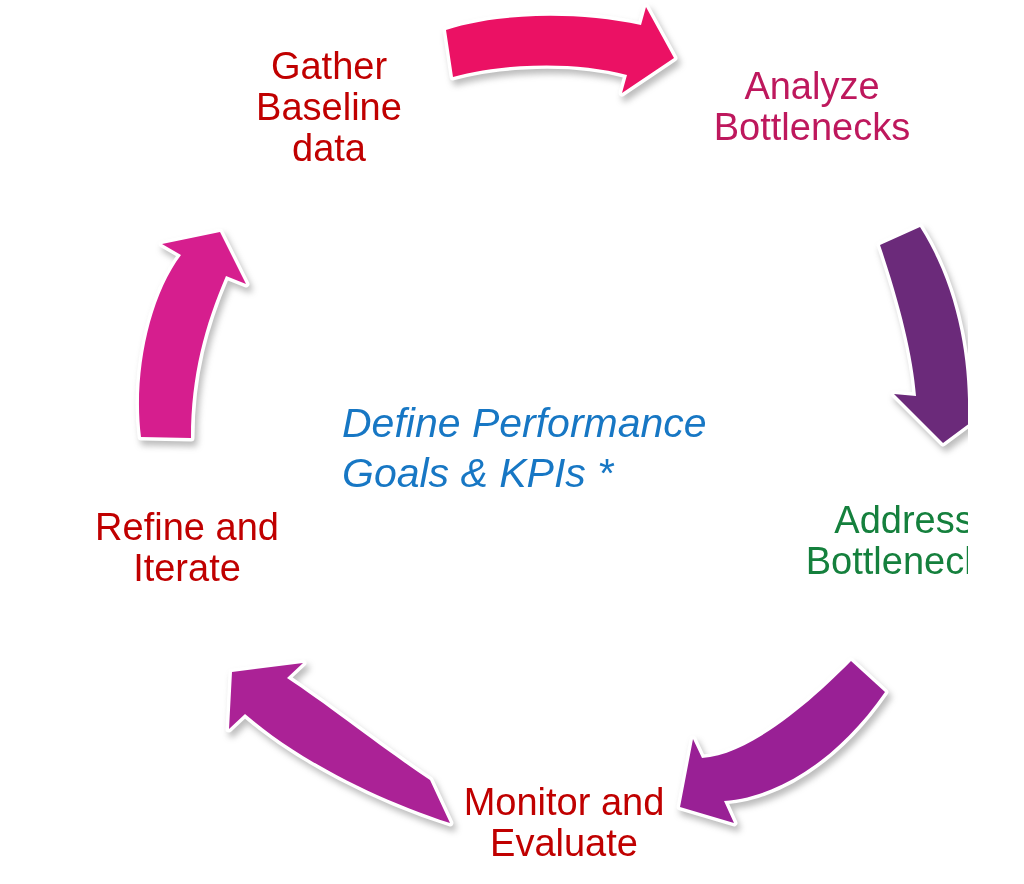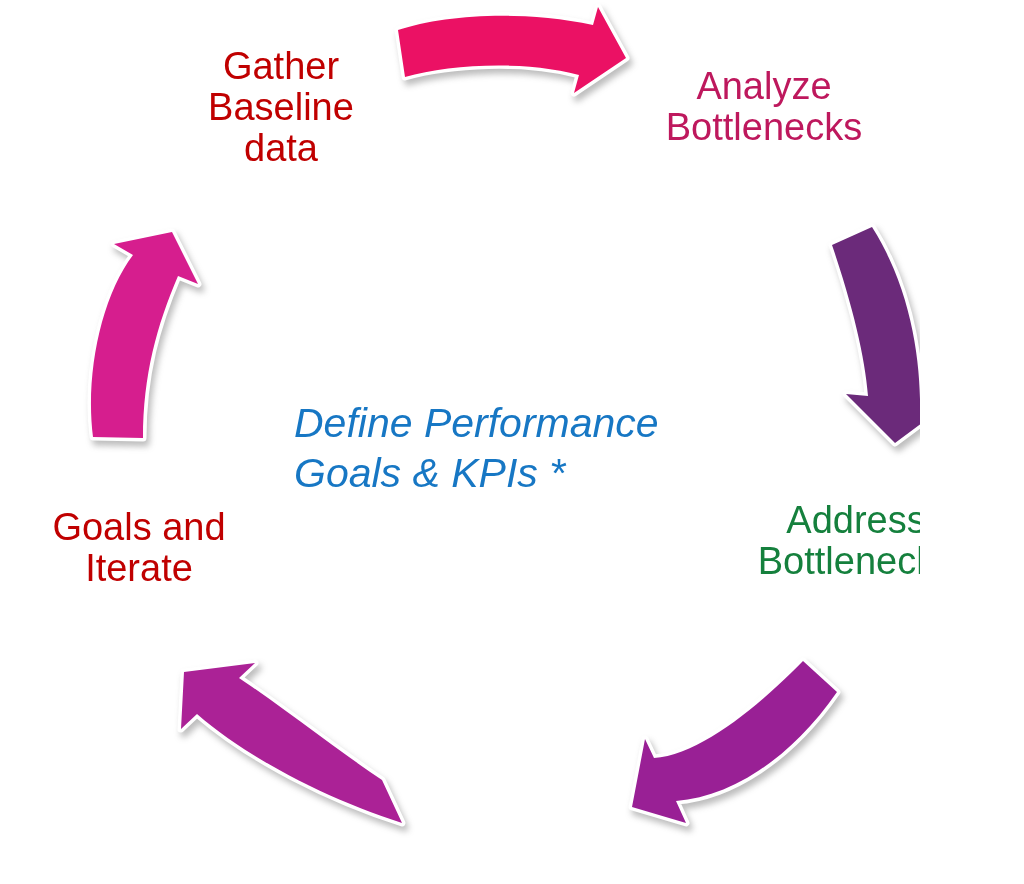--- a/index.html
+++ b/index.html
@@ -2,20 +2,21 @@
 <html><head>
 <meta charset="utf-8">
 <style>
   html,body{margin:0;padding:0;background:#fff;}
   .canvas{
     position:relative;
     width:920px;height:884px;
     background:#ffffff;
     overflow:hidden;
     font-family:"Liberation Sans", sans-serif;
+    margin-left:48px;
   }
   .step-label{
     position:absolute;
     text-align:center;
     font-size:38px;
     line-height:1.08;
     white-space:pre-line;
     letter-spacing:0px;
   }
   .center-label{
@@ -66,20 +67,22 @@
   <div class="step-label" style="left:156px;top:46px;width:250px;color:#C00000">Gather
 Baseline
 data</div>
 
   <div class="step-label" style="left:639px;top:66px;width:250px;color:#be185d">Analyze
 Bottlenecks</div>
 
   <div class="step-label" style="left:731px;top:500px;width:250px;color:#15803d">Address
 Bottlenecks</div>
 
+  <div class="step-label" style="left:391px;top:782px;width:250px;color:#C00000">Monitor and
+Evaluate</div>
 
-  <div class="step-label" style="left:14px;top:507px;width:250px;color:#C00000">Goals and
+  <div class="step-label" style="left:14px;top:507px;width:250px;color:#C00000">Refine and
 Iterate</div>
 
   <div class="center-label" style="left:294px;top:398px;width:452px;color:#1777C4">Define Performance
 Goals &amp; KPIs *</div>
 
 </div>
 
 </body></html>

